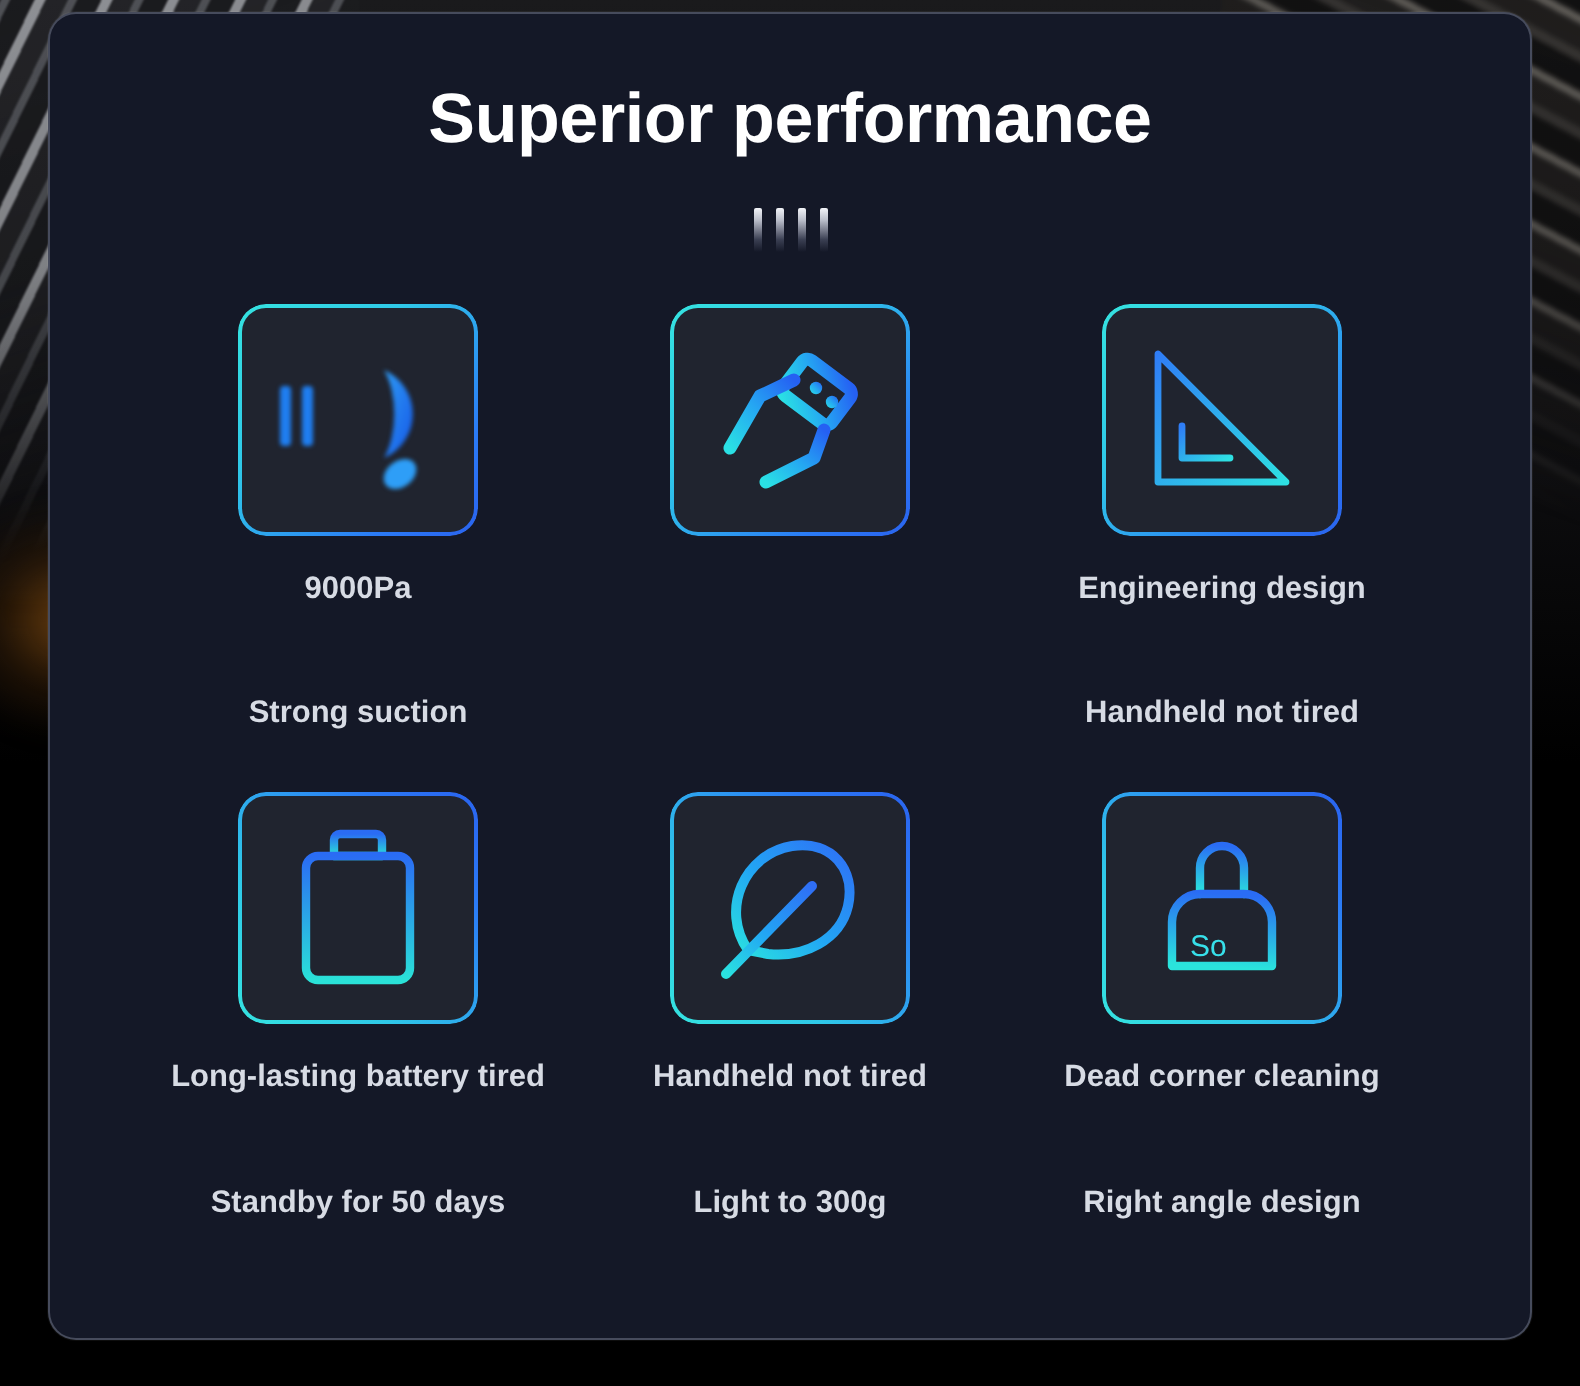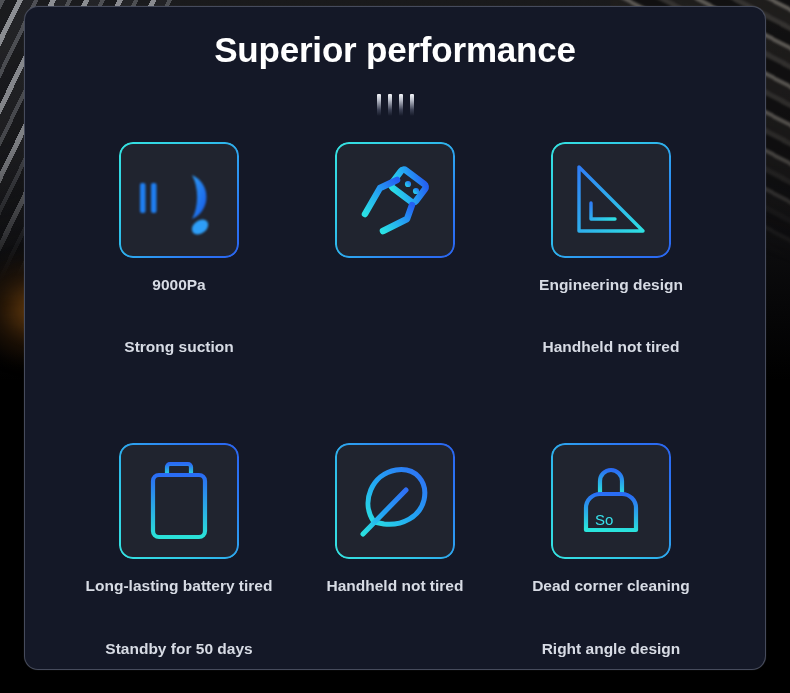--- a/index.html
+++ b/index.html
@@ -101,21 +101,21 @@
     overflow: hidden;
   }
 
   
   .heading {
     text-align: center;
     color: #ffffff;
     font-size: 35px;
     font-weight: 700;
     letter-spacing: -0.2px;
-    margin-top: 24px;
+    margin-top: 34px;
     line-height: 1.1;
   }
 
   
   .ticks {
     display: flex;
     justify-content: center;
     gap: 7px;
     margin-top: 24px;
     height: 22px;
@@ -125,21 +125,21 @@
     height: 22px;
     border-radius: 1px;
     background: linear-gradient(180deg, #f2f4f8 0%, #b9bdc9 28%, #3a3f52 72%, rgba(20,24,39,0) 100%);
   }
 
   
   .grid {
     margin-top: 26px;
     display: grid;
     grid-template-columns: repeat(3, 1fr);
-    row-gap: 85px;
+    row-gap: 28px;
     padding: 0 46px;
   }
   .cell {
     display: flex;
     flex-direction: column;
     align-items: center;
   }
   .cell.row2 { margin-top: 0; }
 
   .icon-card {
@@ -323,20 +323,21 @@
               <path d="M20 62 C6 42 18 14 42 10 C62 7 74 22 70 40 C66 57 48 66 30 64 Z"></path>
               <path d="M9 74 L52 30"></path>
               <path d="M22 62 L48 62"></path>
               <path d="M18 48 L32 48"></path>
             </g>
           </svg>
         </span>
       </div>
       <div class="caption">
         <span>Handheld not tired</span>
+        <span class="l2">Light to 300g</span>
       </div>
     </div>
 
     <div class="cell row2">
       <div class="icon-card flip">
         <span>
           <svg width="82" height="82" viewBox="0 0 82 82">
             <defs>
               <linearGradient id="g6" x1="0.5" y1="0" x2="0.4" y2="1">
                 <stop offset="0%" stop-color="#2a6cf4"></stop>

